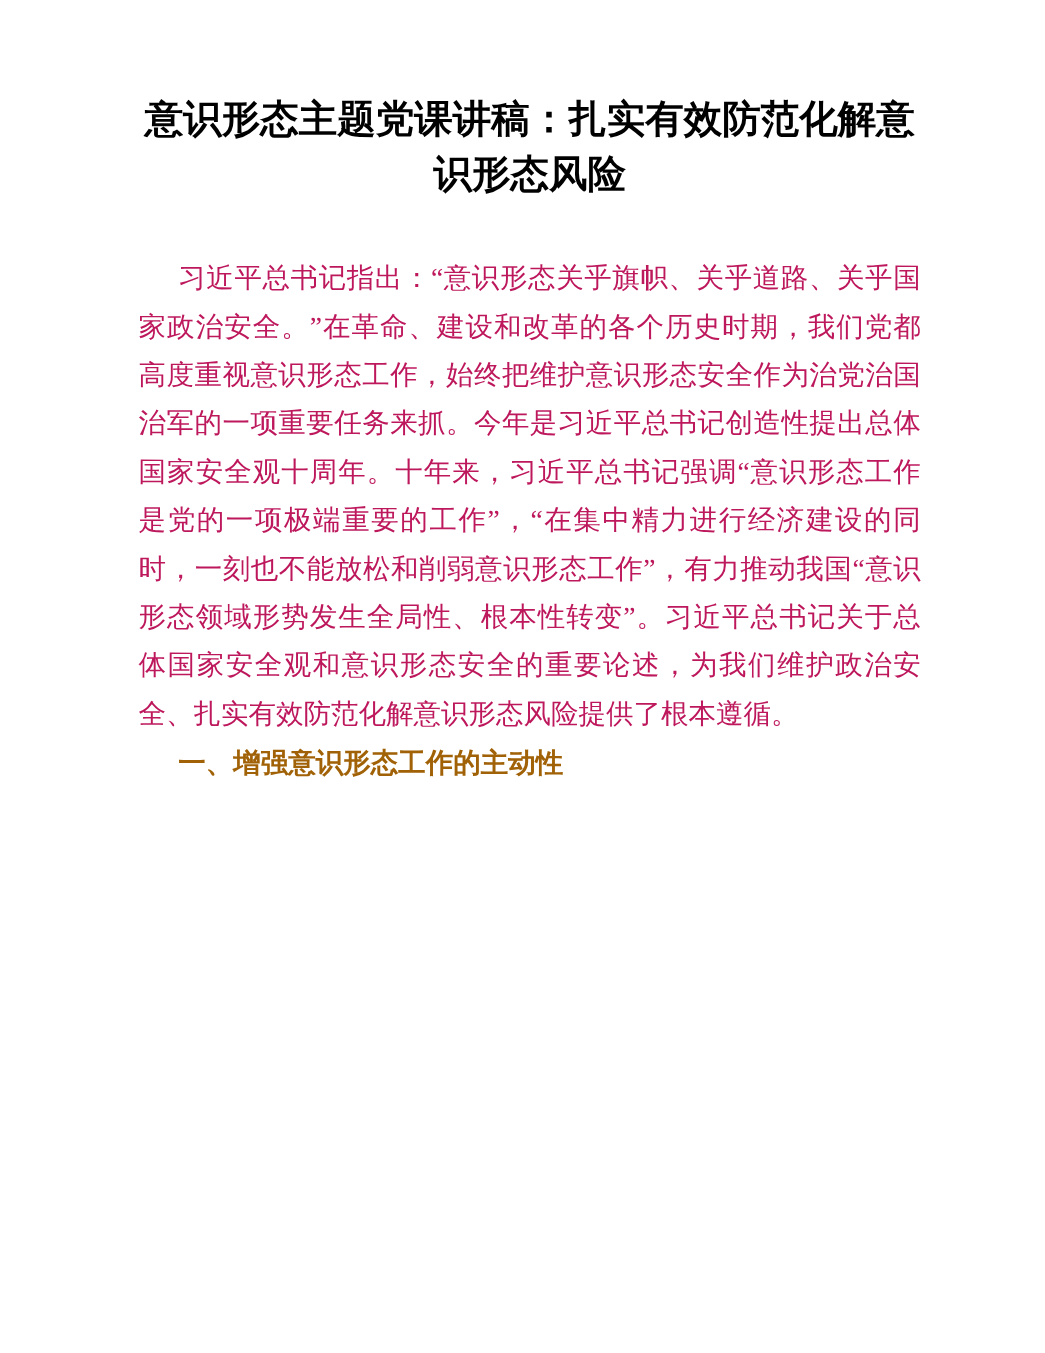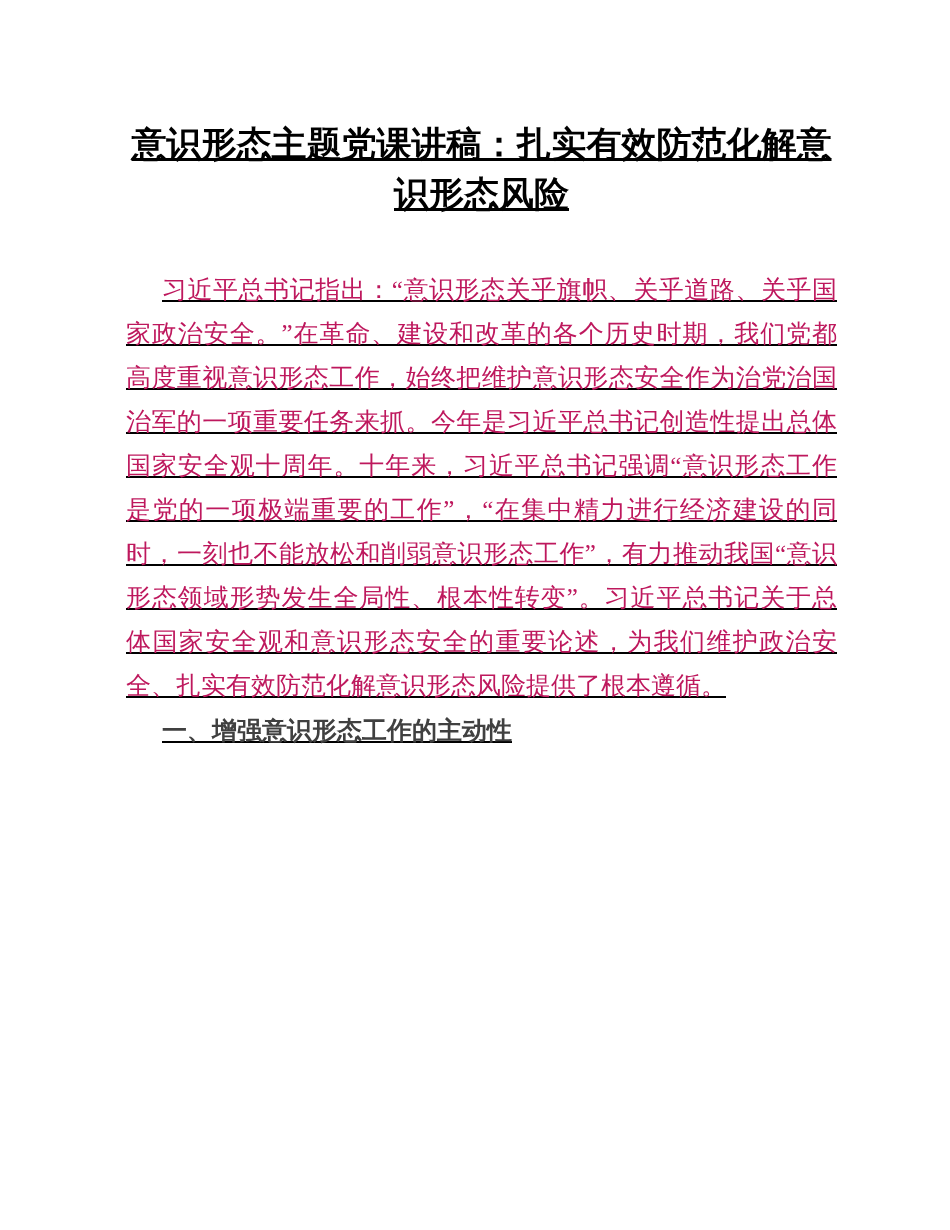--- a/index.html
+++ b/index.html
@@ -10,22 +10,21 @@
   }
   .page {
     position: relative;
     width: 950px;
     height: 1230px;
     background: #ffffff;
     color: #000000;
     overflow: hidden;
   }
   .content {
-    padding: 120px 113px 0 126px; 
-    text-decoration: underline;
+    padding: 84px 113px 0 126px; 
   }
   .doc-title {
     margin: 0 0 48px 0;
     font-family: "Liberation Serif", "DejaVu Serif", serif;
     font-weight: bold;
     font-size: 35px;
     line-height: 50px;
     text-align: center;
     color: #000000;
   }
@@ -41,21 +40,21 @@
     color: #be185d;
     word-break: break-all;
   }
   .section-heading {
     margin: 0;
     font-family: "Liberation Sans", "DejaVu Sans", sans-serif;
     font-weight: bold;
     font-size: 25px;
     line-height: 44px;
     text-indent: 36px;
-    color: #404040;
+    color: #a16207;
   }
 </style>
 </head>
 <body>
 
 <div class="page">
   <div class="content">
     <h1 class="doc-title">意识形态主题党课讲稿：扎实有效防范化解意识形态风险</h1>
     <p class="body-para">习近平总书记指出：“意识形态关乎旗帜、关乎道路、关乎国家政治安全。”在革命、建设和改革的各个历史时期，我们党都高度重视意识形态工作，始终把维护意识形态安全作为治党治国治军的一项重要任务来抓。今年是习近平总书记创造性提出总体国家安全观十周年。十年来，习近平总书记强调“意识形态工作是党的一项极端重要的工作”，“在集中精力进行经济建设的同时，一刻也不能放松和削弱意识形态工作”，有力推动我国“意识形态领域形势发生全局性、根本性转变”。习近平总书记关于总体国家安全观和意识形态安全的重要论述，为我们维护政治安全、扎实有效防范化解意识形态风险提供了根本遵循。</p>
     <h2 class="section-heading">一、增强意识形态工作的主动性</h2>

